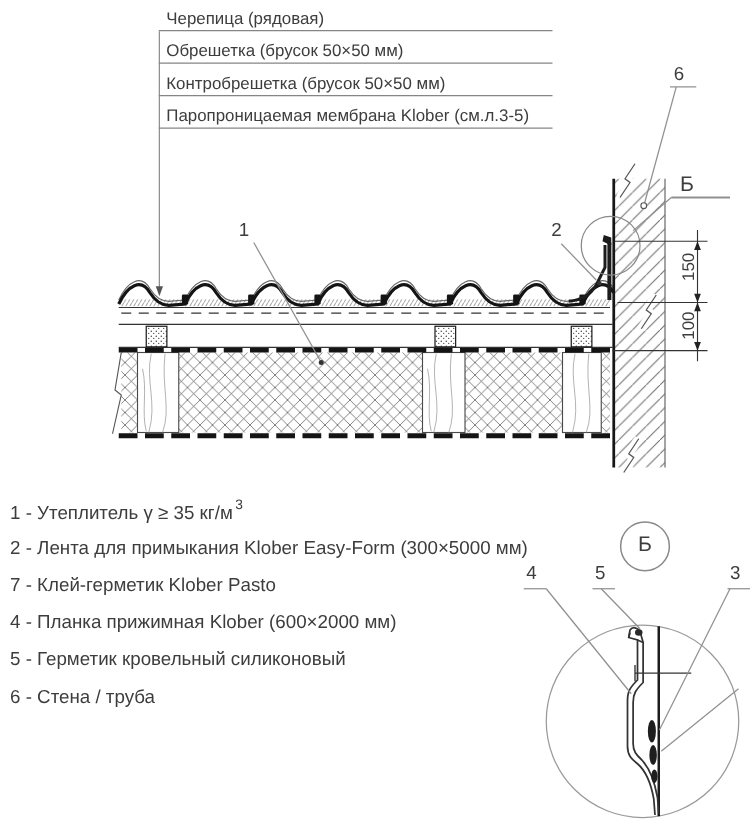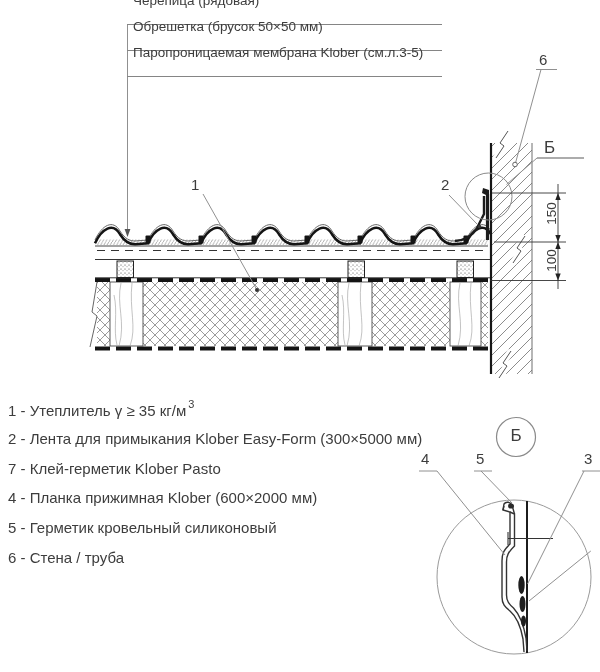--- a/index.html
+++ b/index.html
@@ -3,21 +3,21 @@
 <meta charset="utf-8">
 <style>
   html,body{margin:0;padding:0;background:#ffffff;}
   .page{position:relative;width:600px;height:672px;background:#fff;overflow:hidden;
         font-family:"Liberation Sans","DejaVu Sans",sans-serif;color:#3d3d3d;}
   svg{position:absolute;left:0;top:0;}
   .txt{position:absolute;white-space:nowrap;color:#3d3d3d;}
   
   .stack{position:absolute;left:127px;top:-1px;width:315px;}
   .stack .row{height:26px;border-bottom:1px solid #858585;display:flex;align-items:flex-end;
-              padding:0 0 16px 6px;box-sizing:border-box;font-size:13.5px;}
+              padding:0 0 2px 6px;box-sizing:border-box;font-size:13.5px;}
   
   .legend{position:absolute;left:8px;top:400px;font-size:15px;}
   .legend .lrow{height:29.8px;}
   .legend sup{font-size:11px;position:relative;top:-2px;left:2px;}
   .note{position:absolute;left:8px;top:634px;font-size:15px;}
   
   .co{font-size:15px;}
   .bletter{font-size:17px;}
   .dim{width:44px;text-align:center;font-size:13.5px;transform:rotate(-90deg);}
   .bcirc-label{width:26px;text-align:center;}
@@ -172,20 +172,23 @@
   </svg>
 
   <div class="stack">
     <div class="row">
         <span>Черепица (рядовая)</span>
       </div>
     <div class="row">
         <span>Обрешетка (брусок 50×50 мм)</span>
       </div>
     <div class="row">
+        <span>Контробрешетка (брусок 50×50 мм)</span>
+      </div>
+    <div class="row">
         <span>Паропроницаемая мембрана Klober (см.л.3-5)</span>
       </div>
   </div>
 
   <div class="txt co" style="left:191px;top:176px;">1</div>
   <div class="txt co" style="left:441px;top:176px;">2</div>
   <div class="txt co" style="left:539px;top:51px;">6</div>
   <div class="txt bletter" style="left:544px;top:138px;">Б</div>
   <div class="txt dim" style="left:529px;top:206px;">150</div>
   <div class="txt dim" style="left:529px;top:253px;">100</div>

